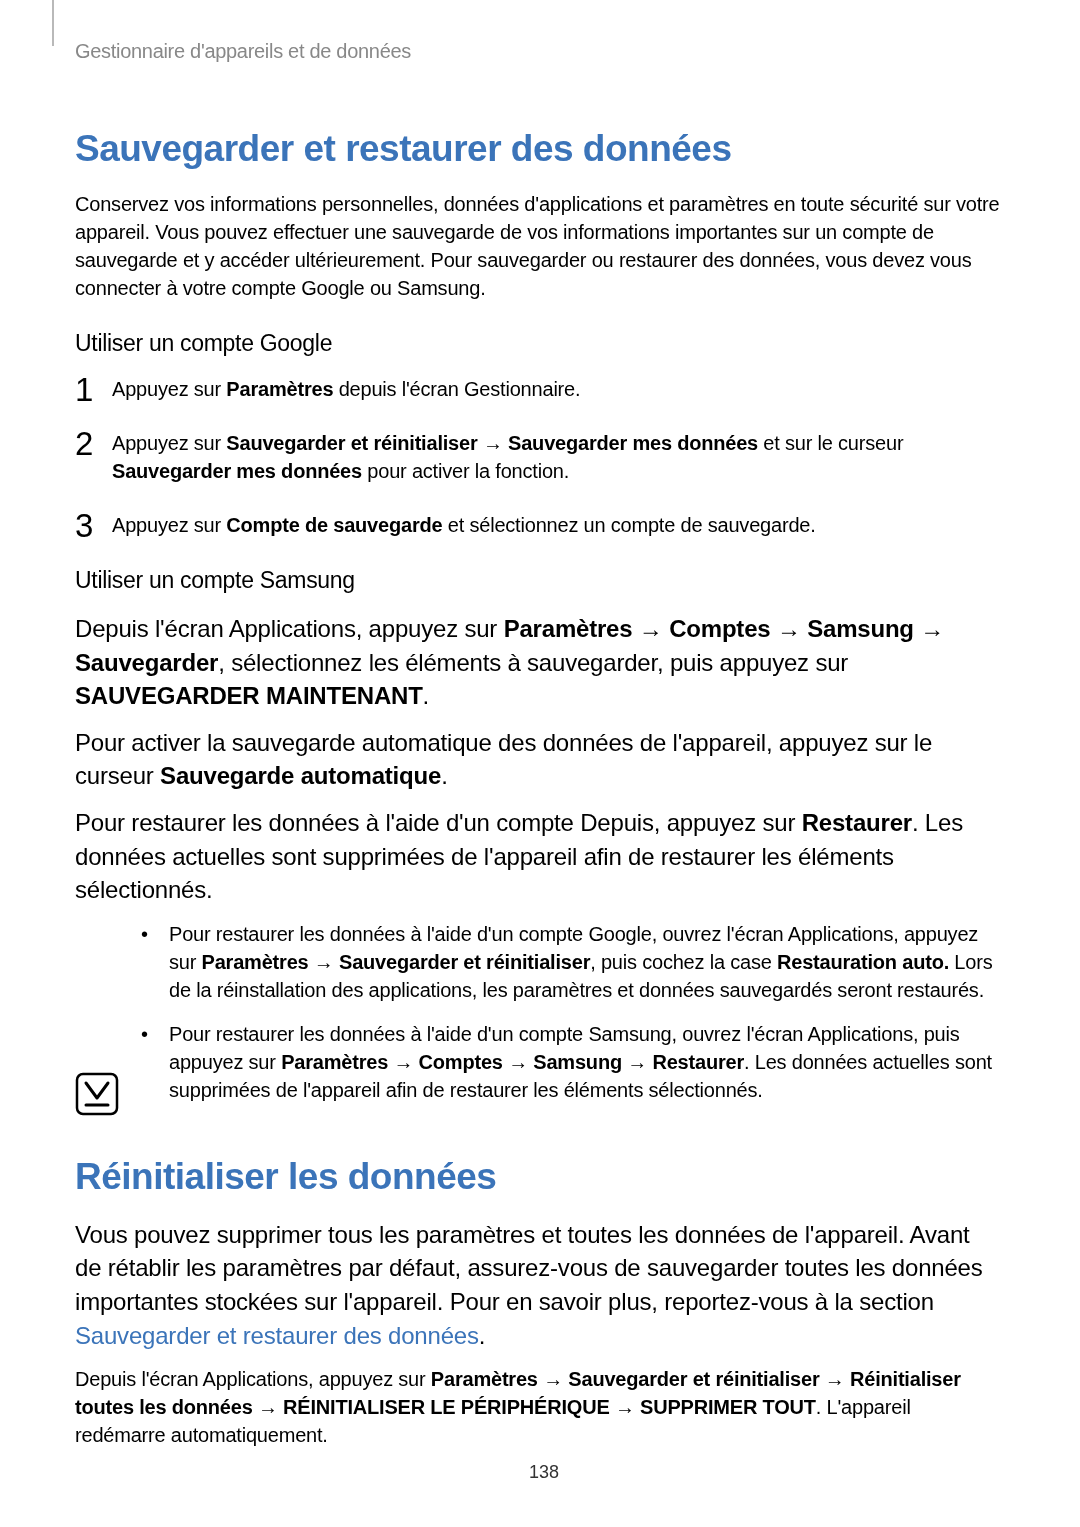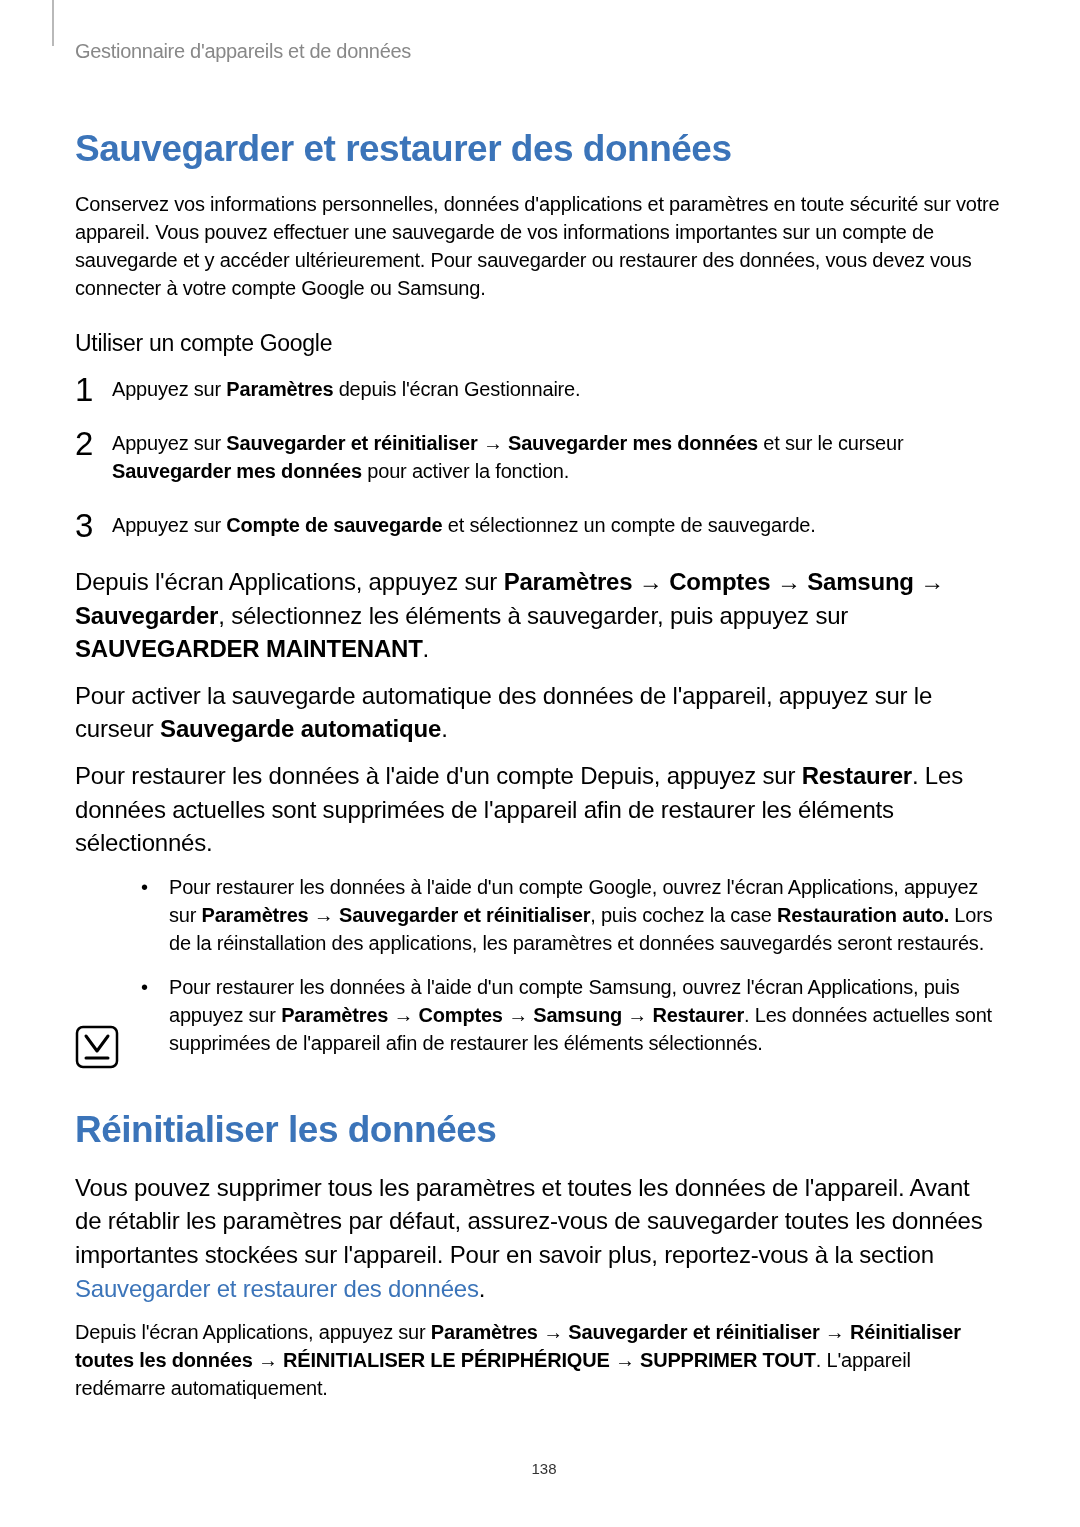--- a/index.html
+++ b/index.html
@@ -126,21 +126,21 @@
   }
   .link {
     color: #3b74b9;
   }
   .page-number {
     position: absolute;
     bottom: 50px;
     left: 8px;
     right: 0;
     text-align: center;
-    font-size: 15px;
+    font-size: 18px;
     color: #333;
   }
 </style>
 </head>
 <body>
 
 <div class="page">
   <div class="left-margin"></div>
 
   <div class="header-breadcrumb">Gestionnaire d'appareils et de données</div>
@@ -156,20 +156,21 @@
       <span>Appuyez sur </span><b>Paramètres</b><span> depuis l'écran Gestionnaire.</span>
     </li>
     <li>
       <span>Appuyez sur </span><b>Sauvegarder et réinitialiser</b><span class="arrow"> → </span><b>Sauvegarder mes données</b><span> et sur le curseur </span><b>Sauvegarder mes données</b><span> pour activer la fonction.</span>
     </li>
     <li>
       <span>Appuyez sur </span><b>Compte de sauvegarde</b><span> et sélectionnez un compte de sauvegarde.</span>
     </li>
   </ol>
 
+  <h2 class="sub-heading">Utiliser un compte Samsung</h2>
 
   <p class="body-text-tight">
     <span>Depuis l'écran Applications, appuyez sur </span><b>Paramètres</b><span class="arrow"> → </span><b>Comptes</b><span class="arrow"> → </span><b>Samsung</b><span class="arrow"> → </span><b>Sauvegarder</b><span>, sélectionnez les éléments à sauvegarder, puis appuyez sur </span><b>SAUVEGARDER MAINTENANT</b><span>.</span>
   </p>
 
   <p class="body-text-tight">
     <span>Pour activer la sauvegarde automatique des données de l'appareil, appuyez sur le curseur </span><b>Sauvegarde automatique</b><span>.</span>
   </p>
 
   <p class="body-text-tight">

